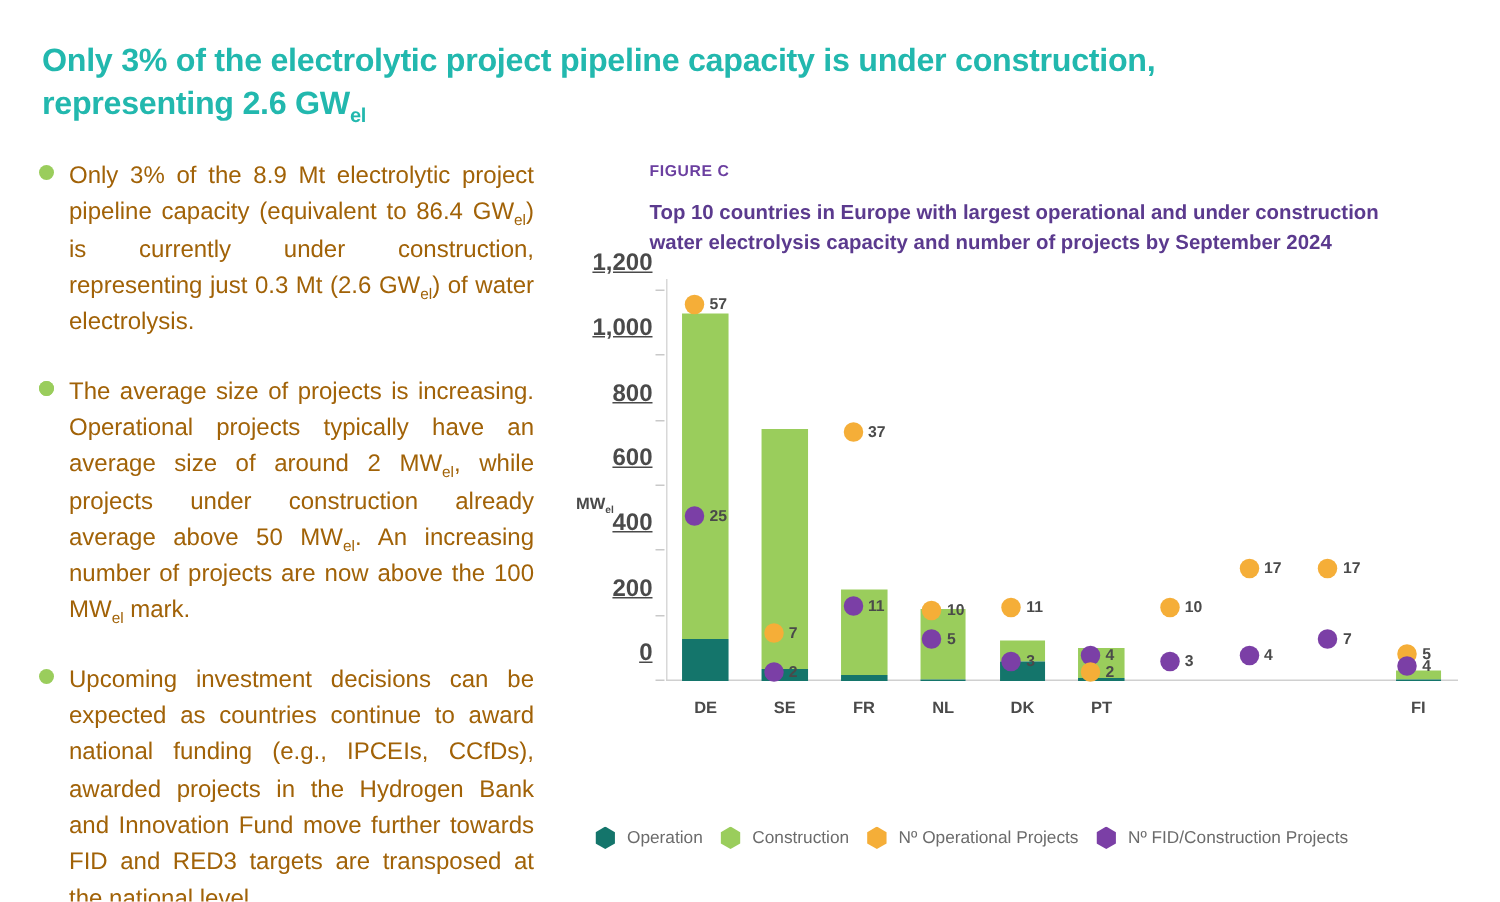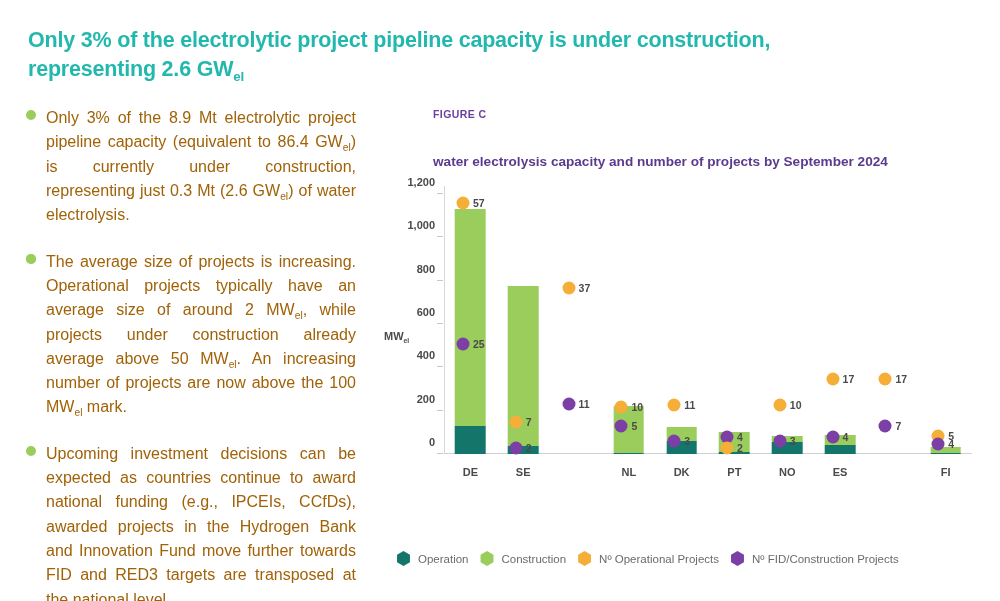--- a/index.html
+++ b/index.html
@@ -45,22 +45,22 @@
 
   
   #chart-area{
     position:absolute;left:386px;top:186px;width:590px;height:300px;
   }
   #plot{
     position:absolute;left:58px;top:8px;right:4px;bottom:32px;
   }
   .ytick{
     position:absolute;right:100%;margin-right:9px;
-    font-size:11px;font-weight:bold;color:#4a4a4a;
-    white-space:nowrap;transform:translateY(-50%);
+    font-size:16px;font-weight:bold;color:#4a4a4a;
+    white-space:nowrap;transform:translateY(-50%);text-decoration:underline;
   }
   .ytickmark{
     position:absolute;left:-7px;width:6px;height:1px;background:#c9c9c9;
   }
   #yaxis-line{
     position:absolute;left:0;top:-8px;bottom:0;width:1px;background:#d8d8d8;
   }
   #xaxis-line{
     position:absolute;left:0;right:0;bottom:0;height:1px;background:#d0d0d0;
   }
@@ -116,21 +116,21 @@
 <div id="left-col">
     <div class="bullet"><span class="dot"></span><span>Only 3% of the 8.9 Mt electrolytic project pipeline capacity (equivalent to 86.4 GW</span><span class="sub">el</span><span>) is currently under construction, representing just 0.3 Mt (2.6 GW</span><span class="sub">el</span><span>) of water electrolysis.</span></div>
     <div class="bullet"><span class="dot"></span></div>
     <div class="bullet"><span class="dot"></span><span>The average size of projects is increasing. Operational projects typically have an average size of around 2 MW</span><span class="sub">el</span><span>, while projects under construction already average above 50 MW</span><span class="sub">el</span><span>. An increasing number of projects are now above the 100 MW</span><span class="sub">el</span><span> mark.</span></div>
     <div class="bullet"><span class="dot"></span><span>Upcoming investment decisions can be expected as countries continue to award national funding (e.g., IPCEIs, CCfDs), awarded projects in the Hydrogen Bank and Innovation Fund move further towards FID and RED3 targets are transposed at the national level.</span></div>
   </div>
 
 <div id="figure">
   <div id="figure-label">FIGURE C</div>
   <div id="figure-title">
-    <br>
+    <span>Top 10 countries in Europe with largest operational and under construction</span><br>
     <span>water electrolysis capacity and number of projects by September 2024</span>
   </div>
 </div>
 
 <div id="chart-area">
   <div id="yaxis-title"><span>MW</span><span class="sub">el</span></div>
   <div id="plot">
     <div id="yaxis-line"></div>
     <div id="xaxis-line"></div>
   <div class="ytick" style="bottom: 0%;">0</div>
@@ -154,54 +154,47 @@
         </div>
         <div class="xtick">DE</div>
       </div>
       <div class="bar-group" style="left: 10%; width: 10%;">
         <div class="bar-stack" style="width: 58%; height: 64.5833%;">
           <div class="seg-construction" style="bottom: 4.51613%; height: 95.4839%; background: rgb(154, 205, 92);"></div>
           <div class="seg-operation" style="height: 4.51613%; background: rgb(20, 117, 107);"></div>
         </div>
         <div class="xtick">SE</div>
       </div>
+      <div class="bar-group" style="left: 20%; width: 10%;">
+        <div class="bar-stack" style="width: 58%; height: 23.5833%;">
+          <div class="seg-construction" style="bottom: 6.36042%; height: 93.6396%; background: rgb(154, 205, 92);"></div>
+          <div class="seg-operation" style="height: 6.36042%; background: rgb(20, 117, 107);"></div>
+        </div>
+        <div class="xtick">FR</div>
+      </div>
       <div class="bar-group" style="left: 30%; width: 10%;">
         <div class="bar-stack" style="width: 58%; height: 18.3333%;">
           <div class="seg-construction" style="bottom: 2.27273%; height: 97.7273%; background: rgb(154, 205, 92);"></div>
           <div class="seg-operation" style="height: 2.27273%; background: rgb(20, 117, 107);"></div>
         </div>
         <div class="xtick">NL</div>
       </div>
       <div class="bar-group" style="left: 40%; width: 10%;">
         <div class="bar-stack" style="width: 58%; height: 10.4167%;">
           <div class="seg-construction" style="bottom: 48%; height: 52%; background: rgb(154, 205, 92);"></div>
           <div class="seg-operation" style="height: 48%; background: rgb(20, 117, 107);"></div>
         </div>
         <div class="xtick">DK</div>
       </div>
       <div class="bar-group" style="left: 50%; width: 10%;">
         <div class="bar-stack" style="width: 58%; height: 8.58333%;">
           <div class="seg-construction" style="bottom: 7.76699%; height: 92.233%; background: rgb(154, 205, 92);"></div>
           <div class="seg-operation" style="height: 7.76699%; background: rgb(20, 117, 107);"></div>
         </div>
         <div class="xtick">PT</div>
-      </div>
-      <div class="bar-group" style="left: 60%; width: 10%;">
-        <div class="bar-stack" style="width: 58%; height: 7.08333%;">
-          <div class="seg-construction" style="bottom: 64.7059%; height: 35.2941%; background: rgb(154, 205, 92);"></div>
-          <div class="seg-operation" style="height: 64.7059%; background: rgb(20, 117, 107);"></div>
-        </div>
-        <div class="xtick">NO</div>
-      </div>
-      <div class="bar-group" style="left: 70%; width: 10%;">
-        <div class="bar-stack" style="width: 58%; height: 7.5%;">
-          <div class="seg-construction" style="bottom: 46.6667%; height: 53.3333%; background: rgb(154, 205, 92);"></div>
-          <div class="seg-operation" style="height: 46.6667%; background: rgb(20, 117, 107);"></div>
-        </div>
-        <div class="xtick">ES</div>
       </div>
       <div class="bar-group" style="left: 90%; width: 10%;">
         <div class="bar-stack" style="width: 58%; height: 2.83333%;">
           <div class="seg-construction" style="bottom: 17.6471%; height: 82.3529%; background: rgb(154, 205, 92);"></div>
           <div class="seg-operation" style="height: 17.6471%; background: rgb(20, 117, 107);"></div>
         </div>
         <div class="xtick">FI</div>
       </div>
       <div class="marker op" style="left: 3.6%; bottom: 96.6667%; transform: translate(-50%, 50%);"></div>
       <div class="mlabel" style="left: calc(3.6% + 10px); bottom: 96.6667%; transform: translateY(50%);">57</div>

